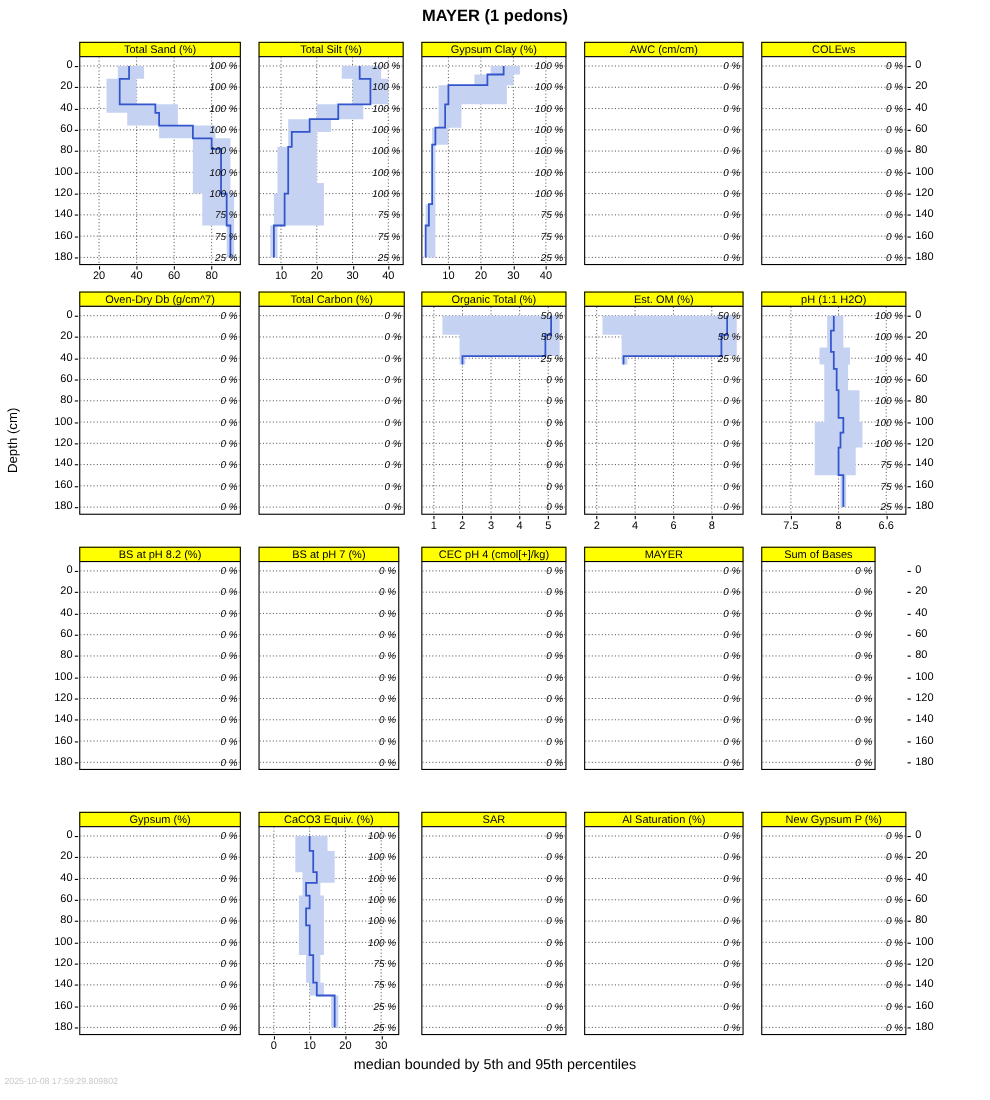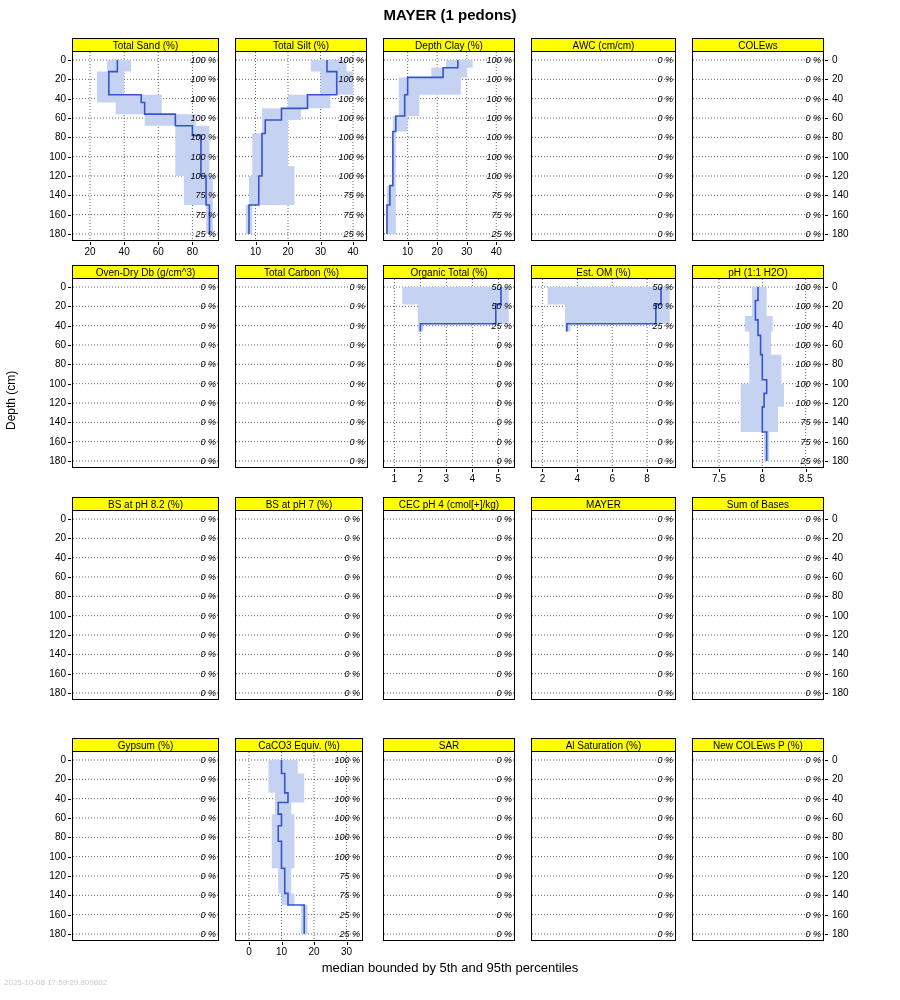--- a/index.html
+++ b/index.html
@@ -139,21 +139,21 @@
     </div>
     <div class="axisnum" style="left: 245.5px; width: 20px; text-align: center; top: 246px;">10</div>
     <div class="tickmark" style="left: 255.5px; top: 242px; width: 1px; height: 3px;"></div>
     <div class="axisnum" style="left: 278px; width: 20px; text-align: center; top: 246px;">20</div>
     <div class="tickmark" style="left: 288px; top: 242px; width: 1px; height: 3px;"></div>
     <div class="axisnum" style="left: 310.5px; width: 20px; text-align: center; top: 246px;">30</div>
     <div class="tickmark" style="left: 320.5px; top: 242px; width: 1px; height: 3px;"></div>
     <div class="axisnum" style="left: 343px; width: 20px; text-align: center; top: 246px;">40</div>
     <div class="tickmark" style="left: 353px; top: 242px; width: 1px; height: 3px;"></div>
     <div class="panel" style="left: 383px; top: 38px; width: 132px; height: 204px;">
-      <div class="phead">Depth Clay (%)</div>
+      <div class="phead">Gypsum Clay (%)</div>
       <div class="pbody" style="height: 190px;">
         <svg width="130" height="188">
           <line x1="0" x2="130" y1="8" y2="8" stroke="#000" stroke-width="0.6" stroke-dasharray="1,2"></line>
           <line x1="0" x2="130" y1="27.333333333333332" y2="27.333333333333332" stroke="#000" stroke-width="0.6" stroke-dasharray="1,2"></line>
           <line x1="0" x2="130" y1="46.666666666666664" y2="46.666666666666664" stroke="#000" stroke-width="0.6" stroke-dasharray="1,2"></line>
           <line x1="0" x2="130" y1="66" y2="66" stroke="#000" stroke-width="0.6" stroke-dasharray="1,2"></line>
           <line x1="0" x2="130" y1="85.33333333333333" y2="85.33333333333333" stroke="#000" stroke-width="0.6" stroke-dasharray="1,2"></line>
           <line x1="0" x2="130" y1="104.66666666666667" y2="104.66666666666667" stroke="#000" stroke-width="0.6" stroke-dasharray="1,2"></line>
           <line x1="0" x2="130" y1="124" y2="124" stroke="#000" stroke-width="0.6" stroke-dasharray="1,2"></line>
           <line x1="0" x2="130" y1="143.33333333333334" y2="143.33333333333334" stroke="#000" stroke-width="0.6" stroke-dasharray="1,2"></line>
@@ -234,21 +234,21 @@
       <div class="pct" style="top: 56.6667px; right: 3px;">0 %</div>
       <div class="pct" style="top: 76px; right: 3px;">0 %</div>
       <div class="pct" style="top: 95.3333px; right: 3px;">0 %</div>
       <div class="pct" style="top: 114.667px; right: 3px;">0 %</div>
       <div class="pct" style="top: 134px; right: 3px;">0 %</div>
       <div class="pct" style="top: 153.333px; right: 3px;">0 %</div>
       <div class="pct" style="top: 172.667px; right: 3px;">0 %</div>
       <div class="pct" style="top: 192px; right: 3px;">0 %</div>
     </div>
     <div class="panel" style="left: 72px; top: 265px; width: 147px; height: 204px;">
-      <div class="phead">Oven-Dry Db (g/cm^3)</div>
+      <div class="phead">Oven-Dry Db (g/cm^7)</div>
       <div class="pbody" style="height: 190px;">
         <svg width="145" height="188">
           <line x1="0" x2="145" y1="8" y2="8" stroke="#000" stroke-width="0.6" stroke-dasharray="1,2"></line>
           <line x1="0" x2="145" y1="27.333333333333332" y2="27.333333333333332" stroke="#000" stroke-width="0.6" stroke-dasharray="1,2"></line>
           <line x1="0" x2="145" y1="46.666666666666664" y2="46.666666666666664" stroke="#000" stroke-width="0.6" stroke-dasharray="1,2"></line>
           <line x1="0" x2="145" y1="66" y2="66" stroke="#000" stroke-width="0.6" stroke-dasharray="1,2"></line>
           <line x1="0" x2="145" y1="85.33333333333333" y2="85.33333333333333" stroke="#000" stroke-width="0.6" stroke-dasharray="1,2"></line>
           <line x1="0" x2="145" y1="104.66666666666667" y2="104.66666666666667" stroke="#000" stroke-width="0.6" stroke-dasharray="1,2"></line>
           <line x1="0" x2="145" y1="124" y2="124" stroke="#000" stroke-width="0.6" stroke-dasharray="1,2"></line>
           <line x1="0" x2="145" y1="143.33333333333334" y2="143.33333333333334" stroke="#000" stroke-width="0.6" stroke-dasharray="1,2"></line>
@@ -408,21 +408,21 @@
       <div class="pct" style="top: 114.667px; right: 3px;">100 %</div>
       <div class="pct" style="top: 134px; right: 3px;">100 %</div>
       <div class="pct" style="top: 153.333px; right: 3px;">75 %</div>
       <div class="pct" style="top: 172.667px; right: 3px;">75 %</div>
       <div class="pct" style="top: 192px; right: 3px;">25 %</div>
     </div>
     <div class="axisnum" style="left: 709px; width: 20px; text-align: center; top: 473px;">7.5</div>
     <div class="tickmark" style="left: 719px; top: 469px; width: 1px; height: 3px;"></div>
     <div class="axisnum" style="left: 752.333px; width: 20px; text-align: center; top: 473px;">8</div>
     <div class="tickmark" style="left: 762.333px; top: 469px; width: 1px; height: 3px;"></div>
-    <div class="axisnum" style="left: 795.667px; width: 20px; text-align: center; top: 473px;">8.5</div>
+    <div class="axisnum" style="left: 795.667px; width: 20px; text-align: center; top: 473px;">6.6</div>
     <div class="tickmark" style="left: 805.667px; top: 469px; width: 1px; height: 3px;"></div>
     <div class="panel" style="left: 72px; top: 497px; width: 147px; height: 204px;">
       <div class="phead">BS at pH 8.2 (%)</div>
       <div class="pbody" style="height: 190px;">
         <svg width="145" height="188">
           <line x1="0" x2="145" y1="8" y2="8" stroke="#000" stroke-width="0.6" stroke-dasharray="1,2"></line>
           <line x1="0" x2="145" y1="27.333333333333332" y2="27.333333333333332" stroke="#000" stroke-width="0.6" stroke-dasharray="1,2"></line>
           <line x1="0" x2="145" y1="46.666666666666664" y2="46.666666666666664" stroke="#000" stroke-width="0.6" stroke-dasharray="1,2"></line>
           <line x1="0" x2="145" y1="66" y2="66" stroke="#000" stroke-width="0.6" stroke-dasharray="1,2"></line>
           <line x1="0" x2="145" y1="85.33333333333333" y2="85.33333333333333" stroke="#000" stroke-width="0.6" stroke-dasharray="1,2"></line>
@@ -518,21 +518,21 @@
       <div class="pct" style="top: 37.3333px; right: 3px;">0 %</div>
       <div class="pct" style="top: 56.6667px; right: 3px;">0 %</div>
       <div class="pct" style="top: 76px; right: 3px;">0 %</div>
       <div class="pct" style="top: 95.3333px; right: 3px;">0 %</div>
       <div class="pct" style="top: 114.667px; right: 3px;">0 %</div>
       <div class="pct" style="top: 134px; right: 3px;">0 %</div>
       <div class="pct" style="top: 153.333px; right: 3px;">0 %</div>
       <div class="pct" style="top: 172.667px; right: 3px;">0 %</div>
       <div class="pct" style="top: 192px; right: 3px;">0 %</div>
     </div>
-    <div class="panel" style="left: 692px; top: 497px; width: 132px; height: 204px;">
+    <div class="panel" style="left: 692px; top: 497px; width: 104px; height: 204px;">
       <div class="phead">Sum of Bases</div>
       <div class="pbody" style="height: 190px;">
         <svg width="130" height="188">
           <line x1="0" x2="130" y1="8" y2="8" stroke="#000" stroke-width="0.6" stroke-dasharray="1,2"></line>
           <line x1="0" x2="130" y1="27.333333333333332" y2="27.333333333333332" stroke="#000" stroke-width="0.6" stroke-dasharray="1,2"></line>
           <line x1="0" x2="130" y1="46.666666666666664" y2="46.666666666666664" stroke="#000" stroke-width="0.6" stroke-dasharray="1,2"></line>
           <line x1="0" x2="130" y1="66" y2="66" stroke="#000" stroke-width="0.6" stroke-dasharray="1,2"></line>
           <line x1="0" x2="130" y1="85.33333333333333" y2="85.33333333333333" stroke="#000" stroke-width="0.6" stroke-dasharray="1,2"></line>
           <line x1="0" x2="130" y1="104.66666666666667" y2="104.66666666666667" stroke="#000" stroke-width="0.6" stroke-dasharray="1,2"></line>
           <line x1="0" x2="130" y1="124" y2="124" stroke="#000" stroke-width="0.6" stroke-dasharray="1,2"></line>
@@ -668,21 +668,21 @@
       <div class="pct" style="top: 56.6667px; right: 3px;">0 %</div>
       <div class="pct" style="top: 76px; right: 3px;">0 %</div>
       <div class="pct" style="top: 95.3333px; right: 3px;">0 %</div>
       <div class="pct" style="top: 114.667px; right: 3px;">0 %</div>
       <div class="pct" style="top: 134px; right: 3px;">0 %</div>
       <div class="pct" style="top: 153.333px; right: 3px;">0 %</div>
       <div class="pct" style="top: 172.667px; right: 3px;">0 %</div>
       <div class="pct" style="top: 192px; right: 3px;">0 %</div>
     </div>
     <div class="panel" style="left: 692px; top: 738px; width: 132px; height: 204px;">
-      <div class="phead">New COLEws P (%)</div>
+      <div class="phead">New Gypsum P (%)</div>
       <div class="pbody" style="height: 190px;">
         <svg width="130" height="188">
           <line x1="0" x2="130" y1="8" y2="8" stroke="#000" stroke-width="0.6" stroke-dasharray="1,2"></line>
           <line x1="0" x2="130" y1="27.333333333333332" y2="27.333333333333332" stroke="#000" stroke-width="0.6" stroke-dasharray="1,2"></line>
           <line x1="0" x2="130" y1="46.666666666666664" y2="46.666666666666664" stroke="#000" stroke-width="0.6" stroke-dasharray="1,2"></line>
           <line x1="0" x2="130" y1="66" y2="66" stroke="#000" stroke-width="0.6" stroke-dasharray="1,2"></line>
           <line x1="0" x2="130" y1="85.33333333333333" y2="85.33333333333333" stroke="#000" stroke-width="0.6" stroke-dasharray="1,2"></line>
           <line x1="0" x2="130" y1="104.66666666666667" y2="104.66666666666667" stroke="#000" stroke-width="0.6" stroke-dasharray="1,2"></line>
           <line x1="0" x2="130" y1="124" y2="124" stroke="#000" stroke-width="0.6" stroke-dasharray="1,2"></line>
           <line x1="0" x2="130" y1="143.33333333333334" y2="143.33333333333334" stroke="#000" stroke-width="0.6" stroke-dasharray="1,2"></line>

